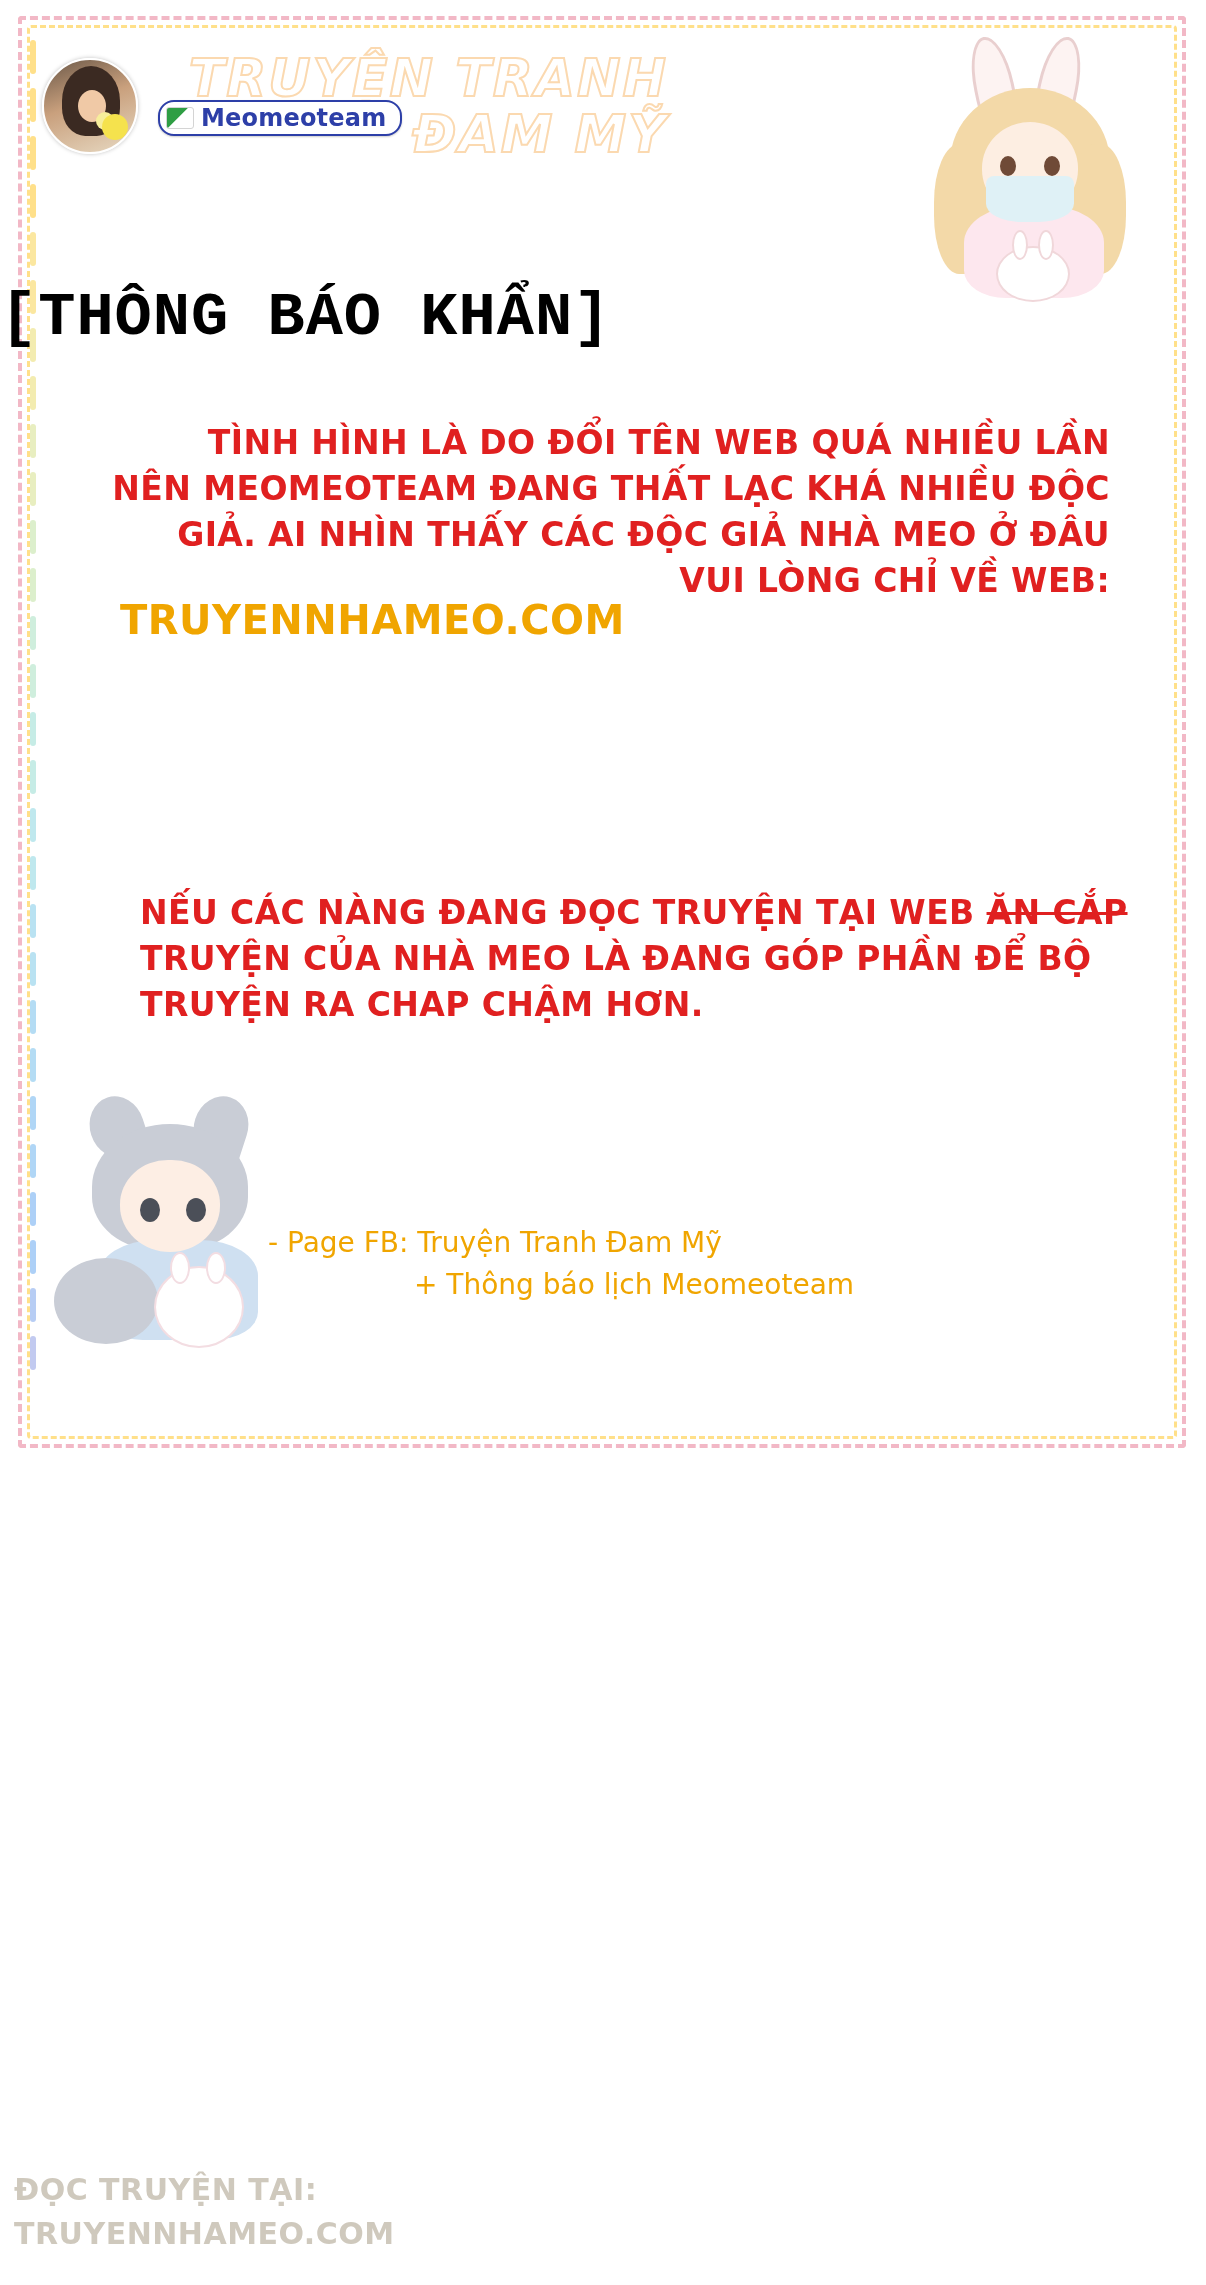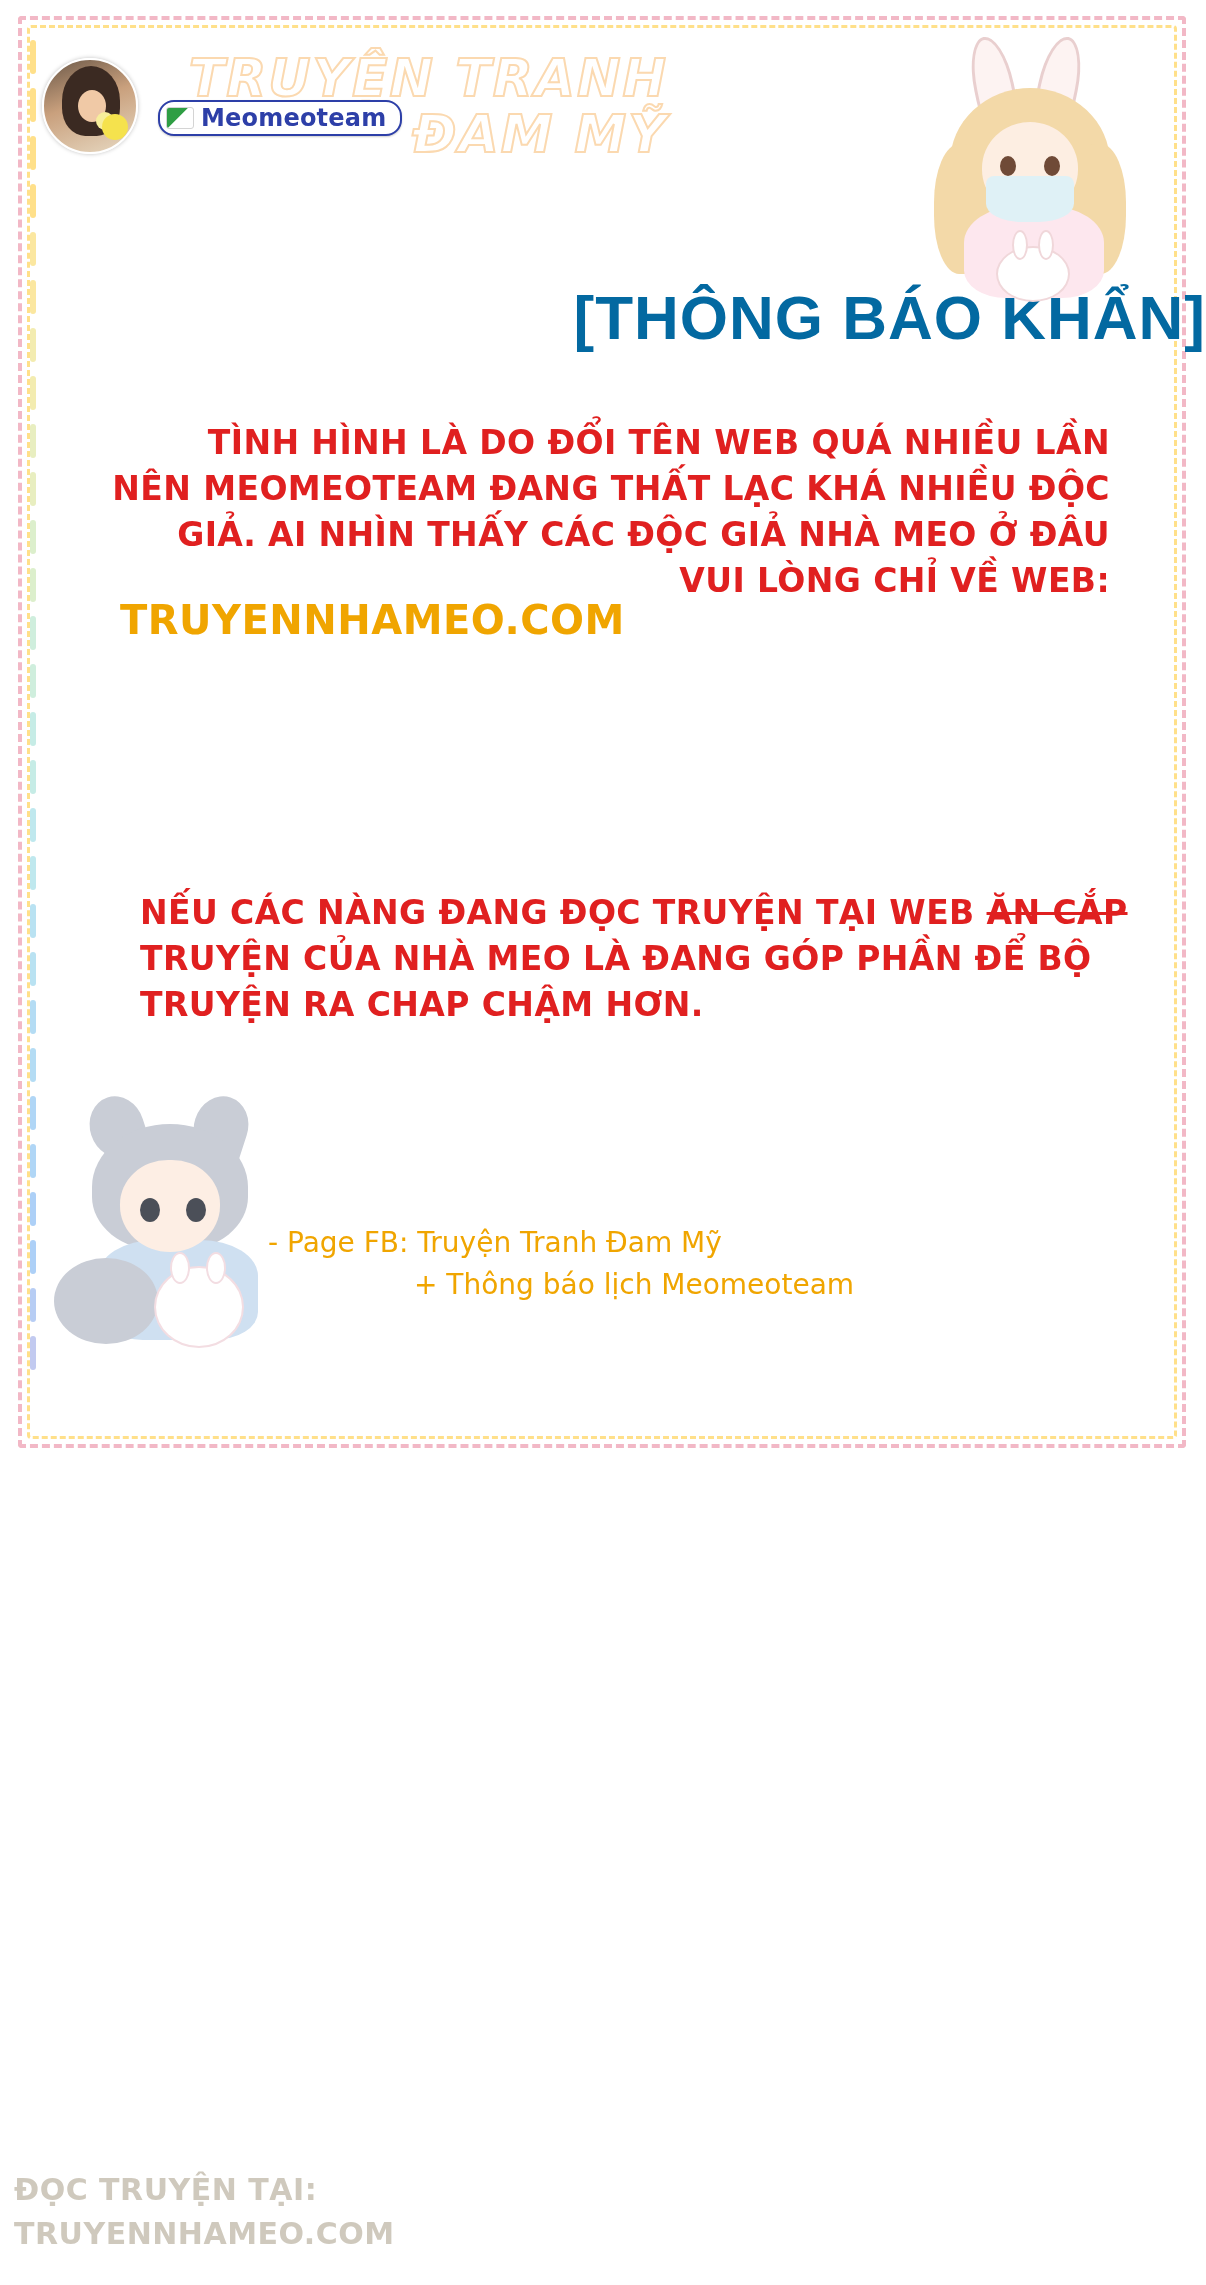--- a/index.html
+++ b/index.html
@@ -253,26 +253,26 @@
     border:2px solid #f0d7da;
     border-radius: 50%;
   }
 
   
   .headline {
     position: absolute;
     left: 0;
     top: 282px;
     width: 1206px;
-    text-align: right;
-    font-family: Liberation Sans, sans-serif;
+    text-align: left;
+    font-family: Liberation Mono, monospace;
     font-weight: bold;
     font-size: 62px;
     letter-spacing: 1px;
-    color: #0369a1;
+    color: #000000;
     text-transform: uppercase;
   }
 
   .para {
     position: absolute;
     font-family: "DejaVu Sans", sans-serif;
     font-weight: bold;
     color: #e02020;
     text-transform: uppercase;
     font-size: 33px;

